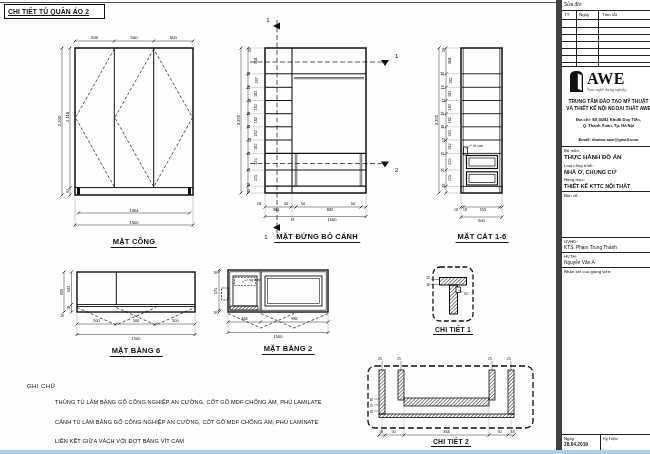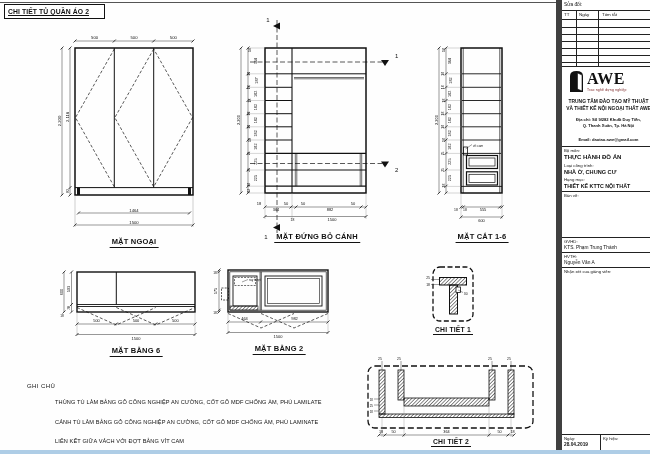--- a/index.html
+++ b/index.html
@@ -316,25 +316,25 @@
         <text x="373" y="412.5" text-anchor="end" font-size="3">18</text>
         <text x="381" y="433" text-anchor="middle" font-size="3.8">18</text>
         <text x="393.5" y="433" text-anchor="middle" font-size="3.8">50</text>
         <text x="446.5" y="433" text-anchor="middle" font-size="3.8">364</text>
         <text x="499.5" y="433" text-anchor="middle" font-size="3.8">50</text>
         <text x="512.5" y="433" text-anchor="middle" font-size="3.8">18</text>
       </g>
     </g>
   </svg>
 
-  <div class="vlabel" style="left:134px;top:237px">MẶT NGOẠI</div>
+  <div class="vlabel" style="left:134px;top:237px">MẶT CÔNG</div>
   <div class="vlabel" style="left:317px;top:232px">MẶT ĐỨNG BỎ CÁNH</div>
   <div class="vlabel" style="left:482px;top:232px">MẶT CẮT 1-6</div>
   <div class="vlabel" style="left:136px;top:346px">MẶT BẰNG 6</div>
-  <div class="vlabel" style="left:279px;top:344px">MẶT BẰNG 2</div>
+  <div class="vlabel" style="left:288px;top:344px">MẶT BẰNG 2</div>
   <div class="vlabel" style="left:453px;top:326px;font-size:6.8px">CHI TIẾT 1</div>
   <div class="vlabel" style="left:451px;top:438px;font-size:6.8px">CHI TIẾT 2</div>
 
   <div class="note-h">GHI CHÚ</div>
   <div class="note-l" style="top:399px">THÙNG TỦ LÀM BẰNG GỖ CÔNG NGHIỆP AN CƯỜNG, CỐT GỖ MDF CHỐNG ẨM, PHỦ LAMILATE</div>
   <div class="note-l" style="top:419px">CÁNH TỦ LÀM BẰNG GỖ CÔNG NGHIỆP AN CƯỜNG, CỐT GỖ MDF CHỐNG ẨM, PHỦ LAMINATE</div>
   <div class="note-l" style="top:438px">LIÊN KẾT GIỮA VÁCH VỚI ĐỢT BẰNG VÍT CAM</div>
 
   <div class="tb">
     <div class="t" style="left:2px;top:2px;font-size:4.8px">Sửa đổi:</div>

